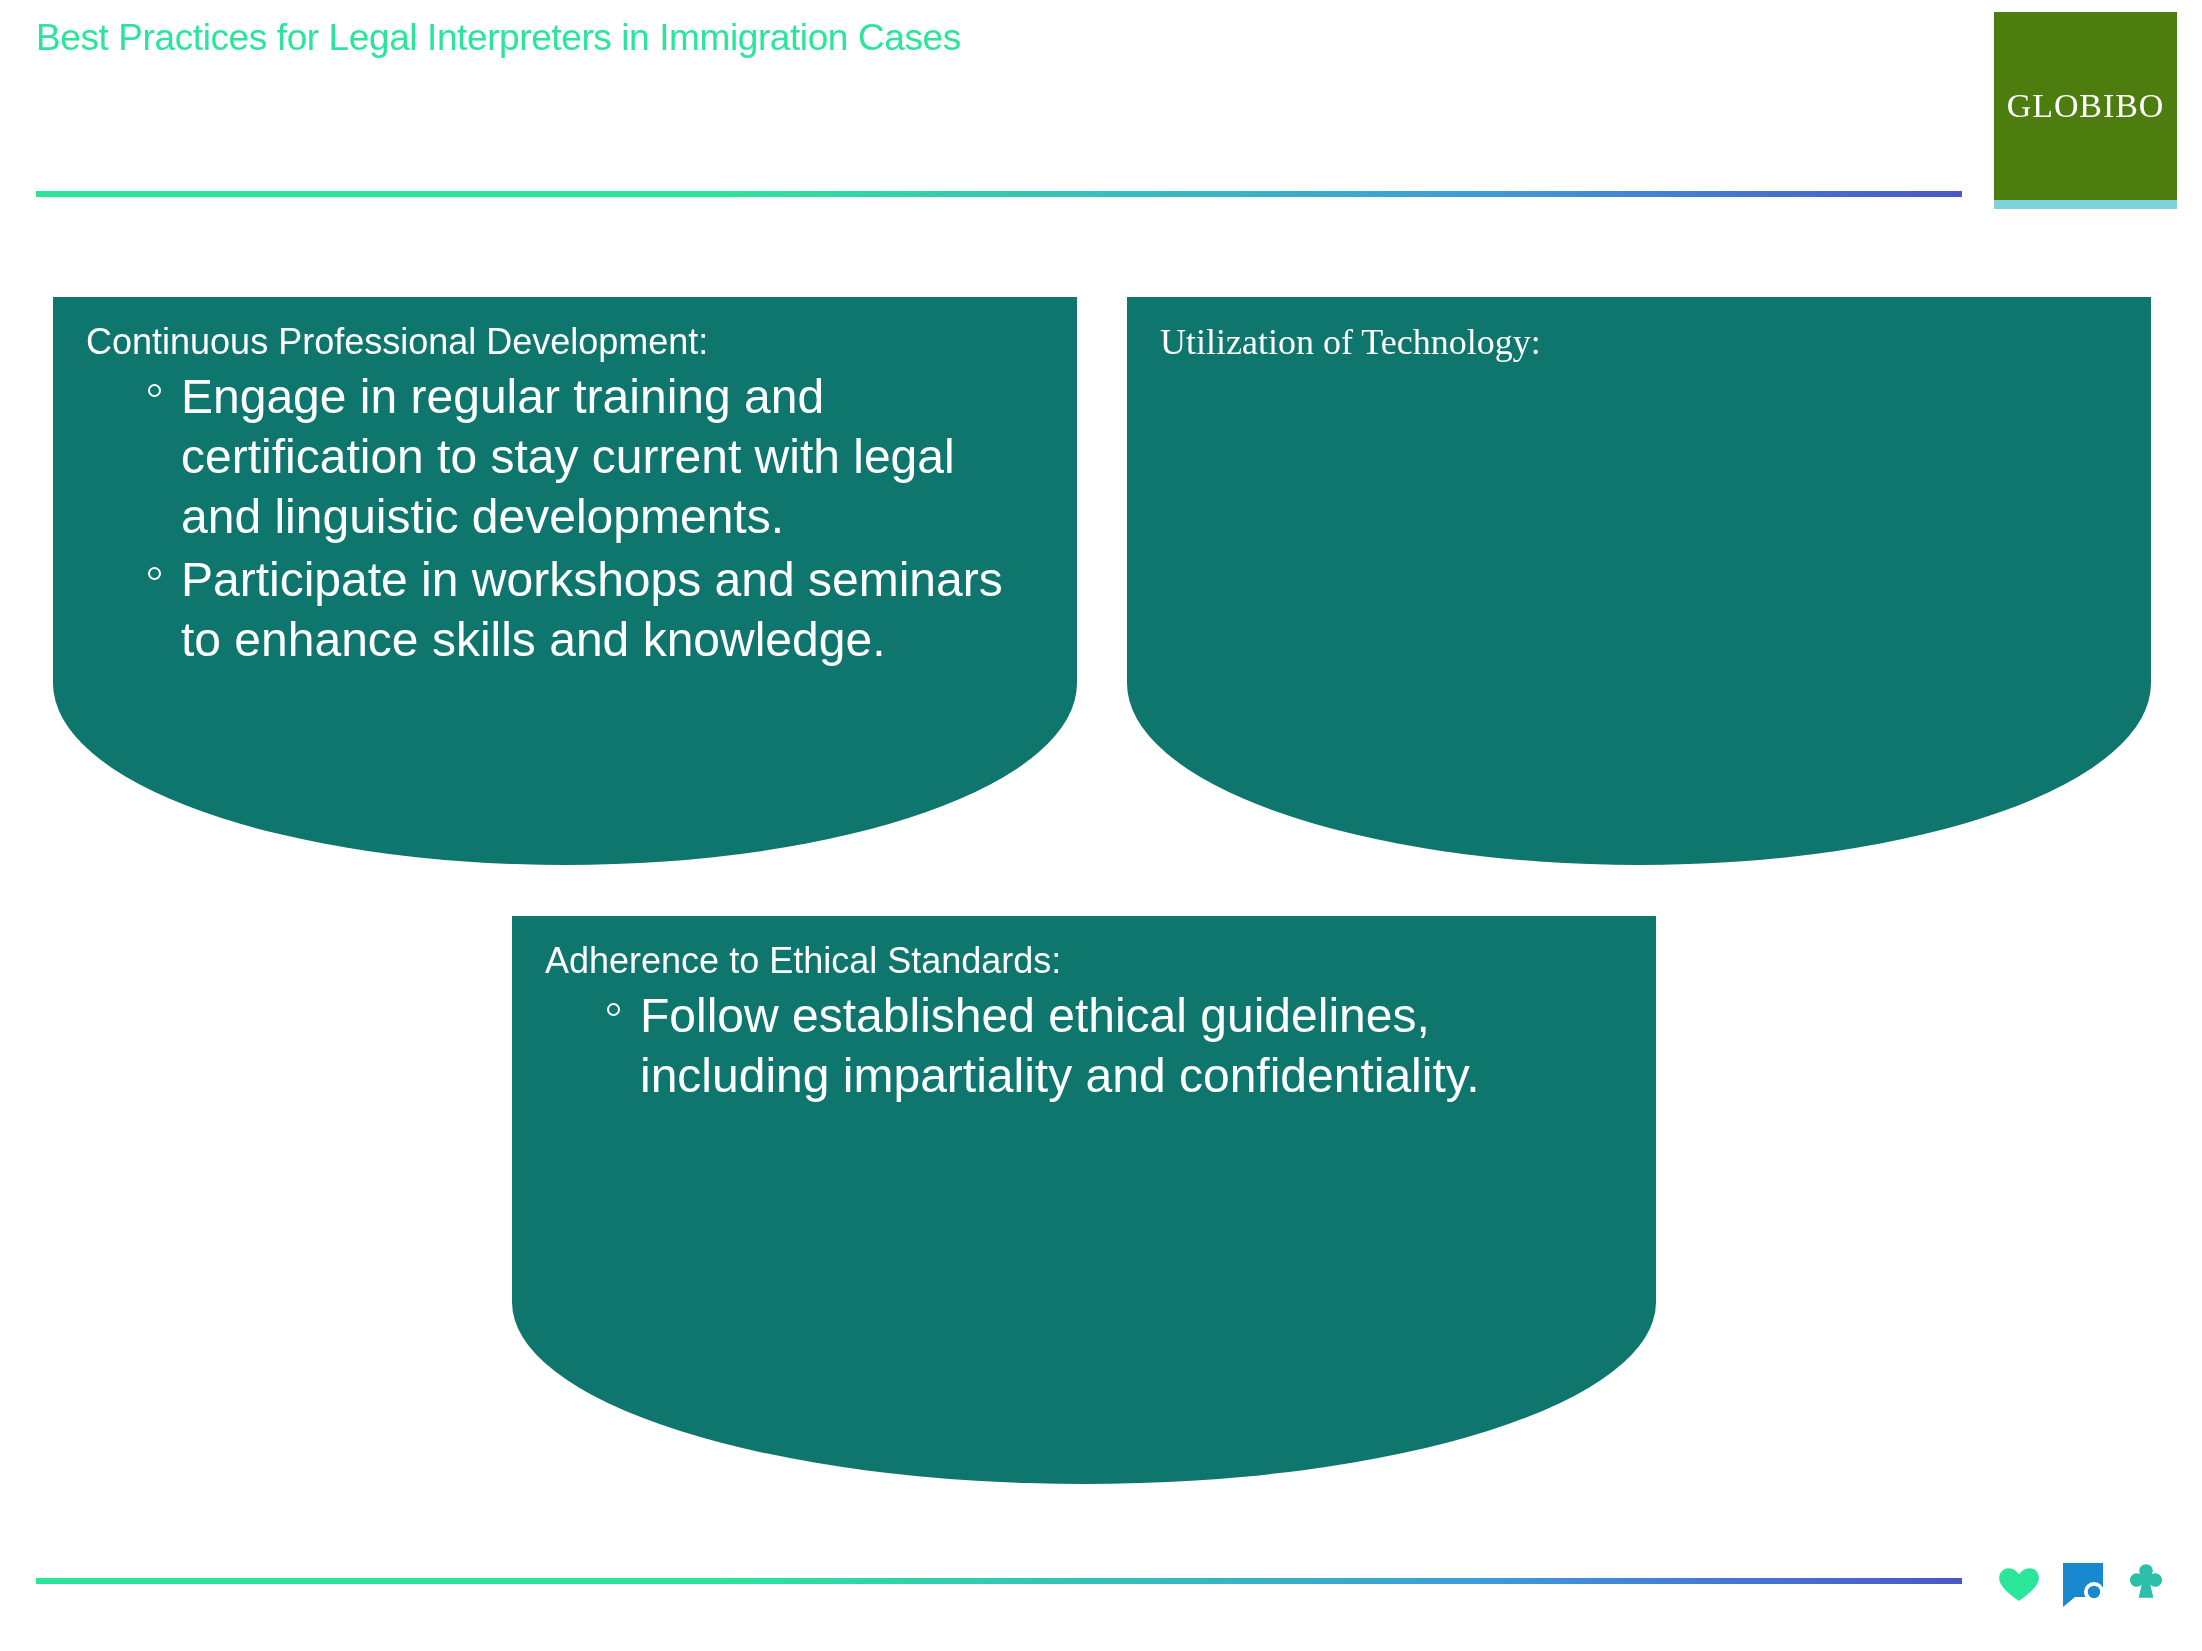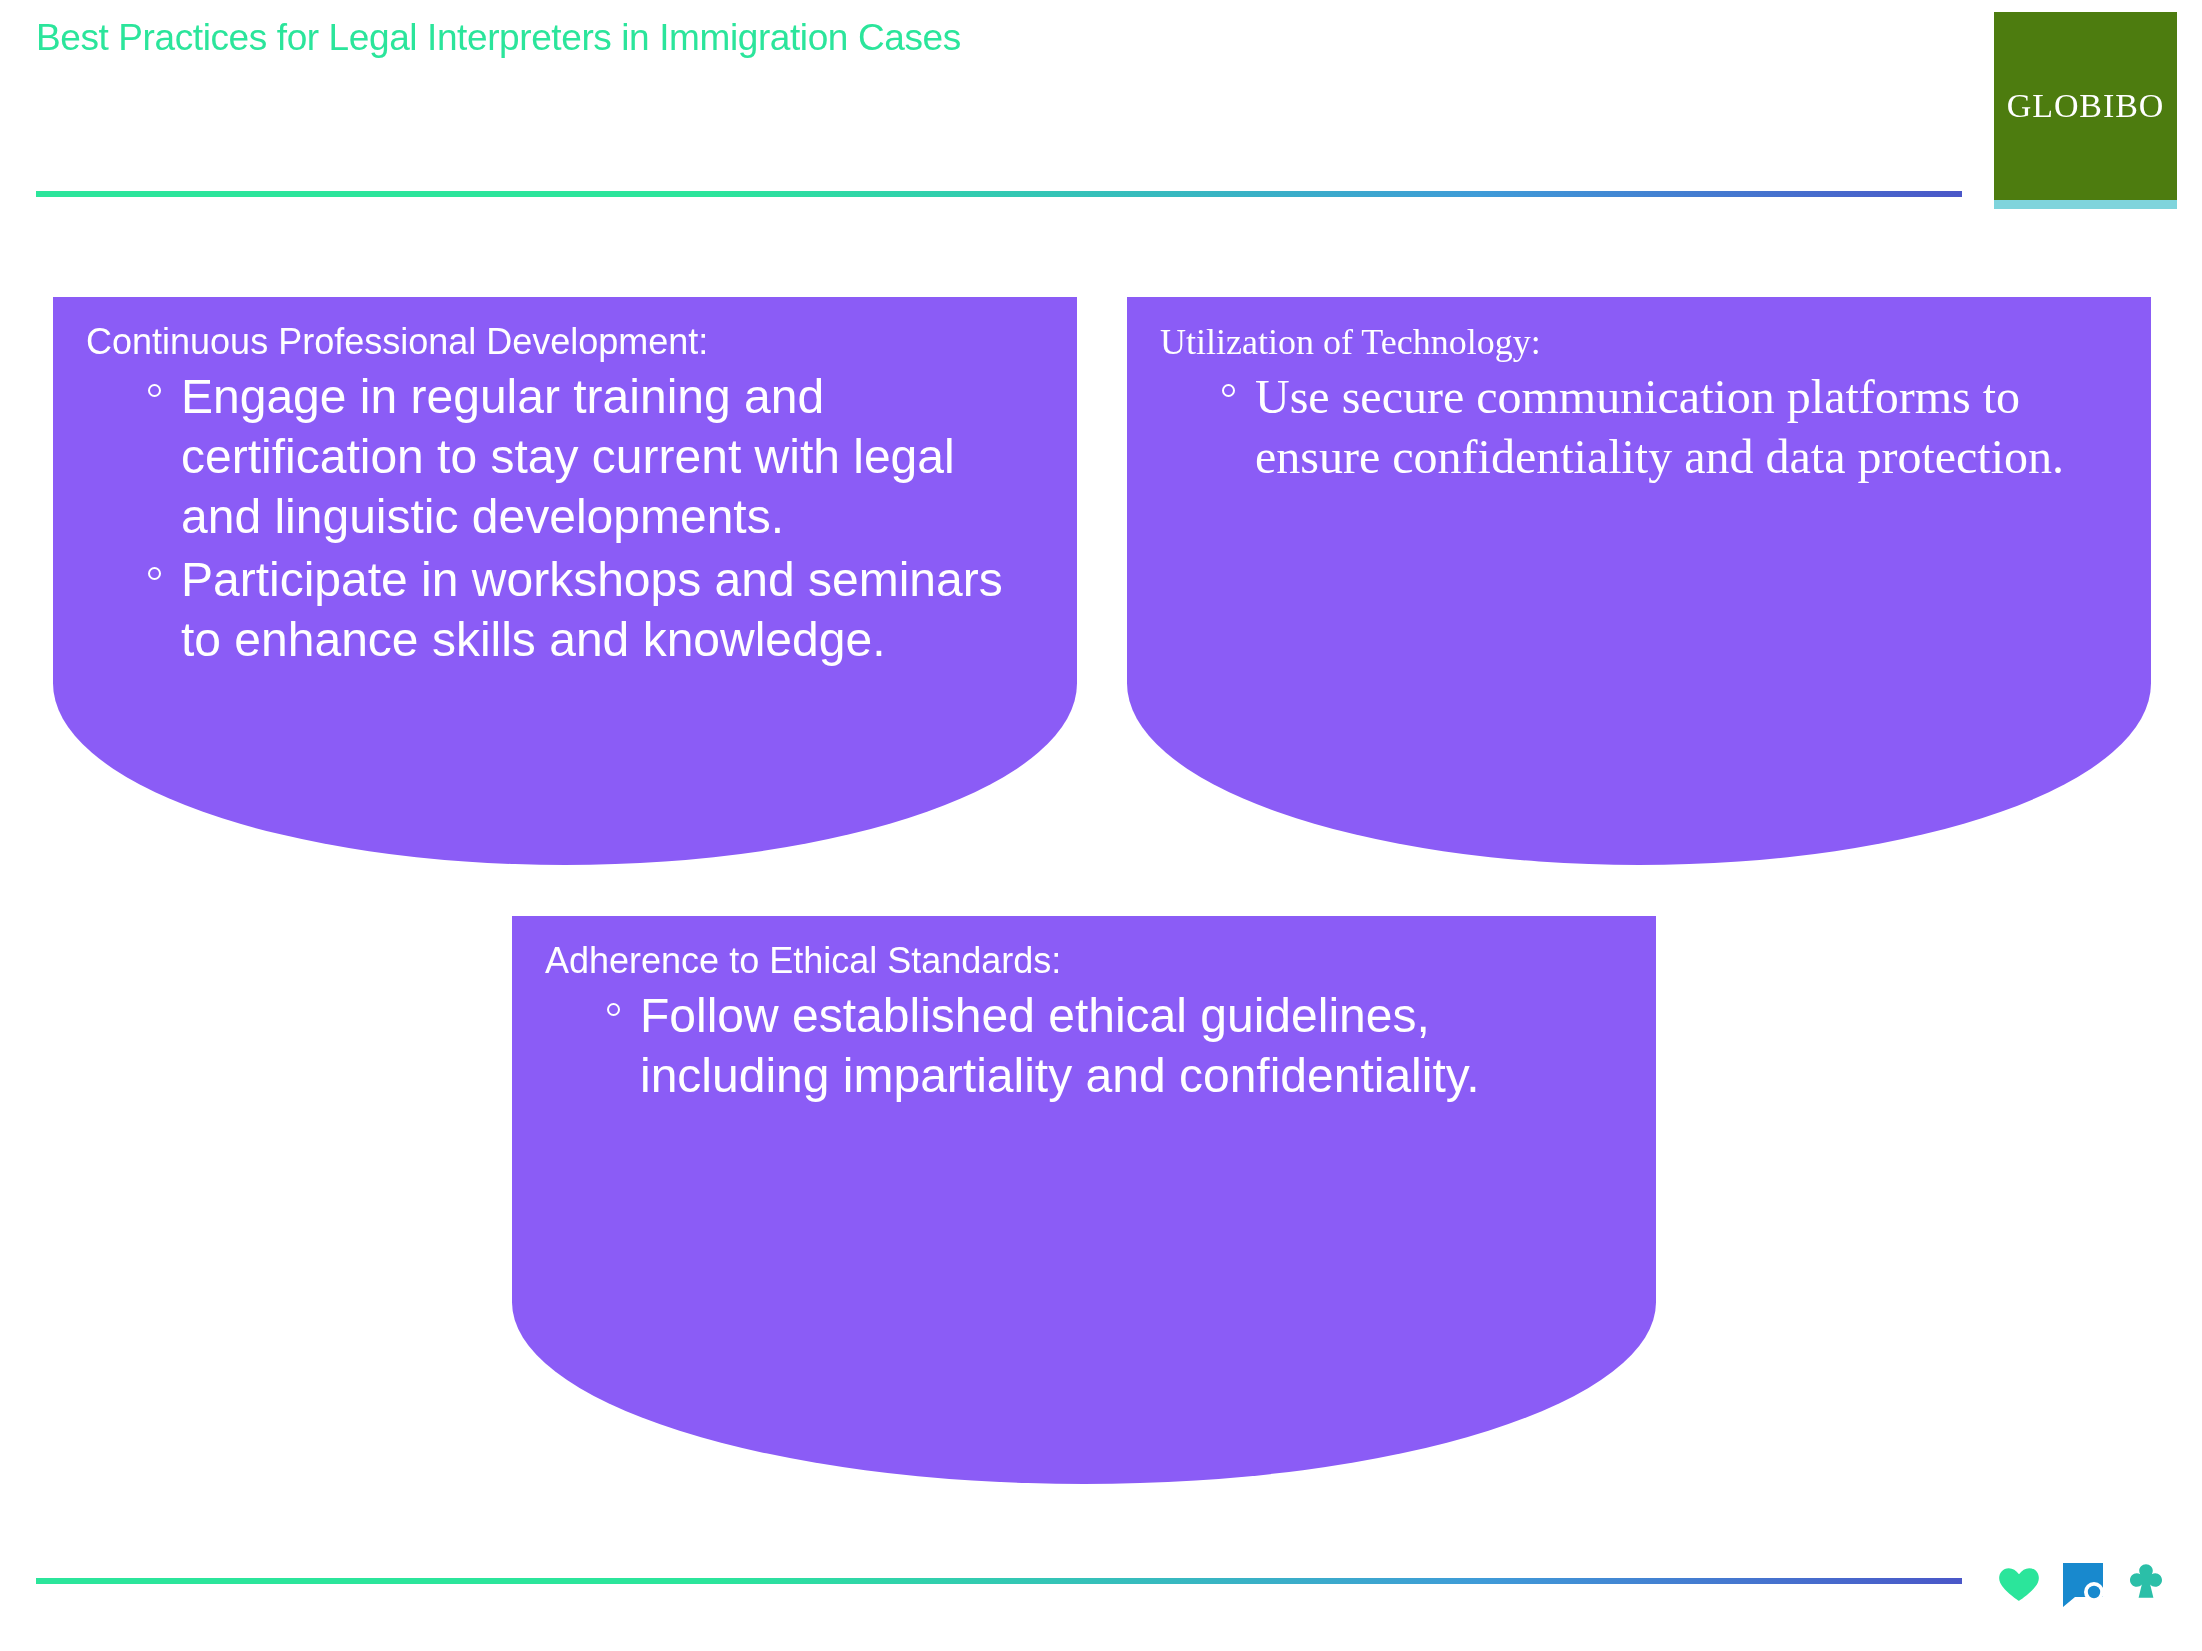--- a/index.html
+++ b/index.html
@@ -60,21 +60,21 @@
     left: 1994px;
     top: 200px;
     width: 183px;
     height: 8.6px;
     background: #7FD4DC;
   }
 
   
   .card {
     position: absolute;
-    background: #8b5cf6;
+    background: #0f766e;
     color: #ffffff;
     box-sizing: border-box;
     border-bottom-left-radius: 50% 32%;
     border-bottom-right-radius: 50% 32%;
     padding: 24px 33px 0 33px;
   }
   .card-title {
     font-size: 36px;
     line-height: 1.18;
     margin: 0 0 3.4px 0;
@@ -145,21 +145,20 @@
   <div class="card-title">Continuous Professional Development:</div>
   <ul>
     <li>Engage in regular training and certification to stay current with legal and linguistic developments.</li>
     <li>Participate in workshops and seminars to enhance skills and knowledge.</li>
   </ul>
 </div>
 
 <div class="card" id="card-1">
   <div class="card-title">Utilization of Technology:</div>
   <ul>
-    <li>Use secure communication platforms to ensure confidentiality and data protection.</li>
   </ul>
 </div>
 
 <div class="card" id="card-2">
   <div class="card-title">Adherence to Ethical Standards:</div>
   <ul>
     <li>Follow established ethical guidelines, including impartiality and confidentiality.</li>
   </ul>
 </div>
 

